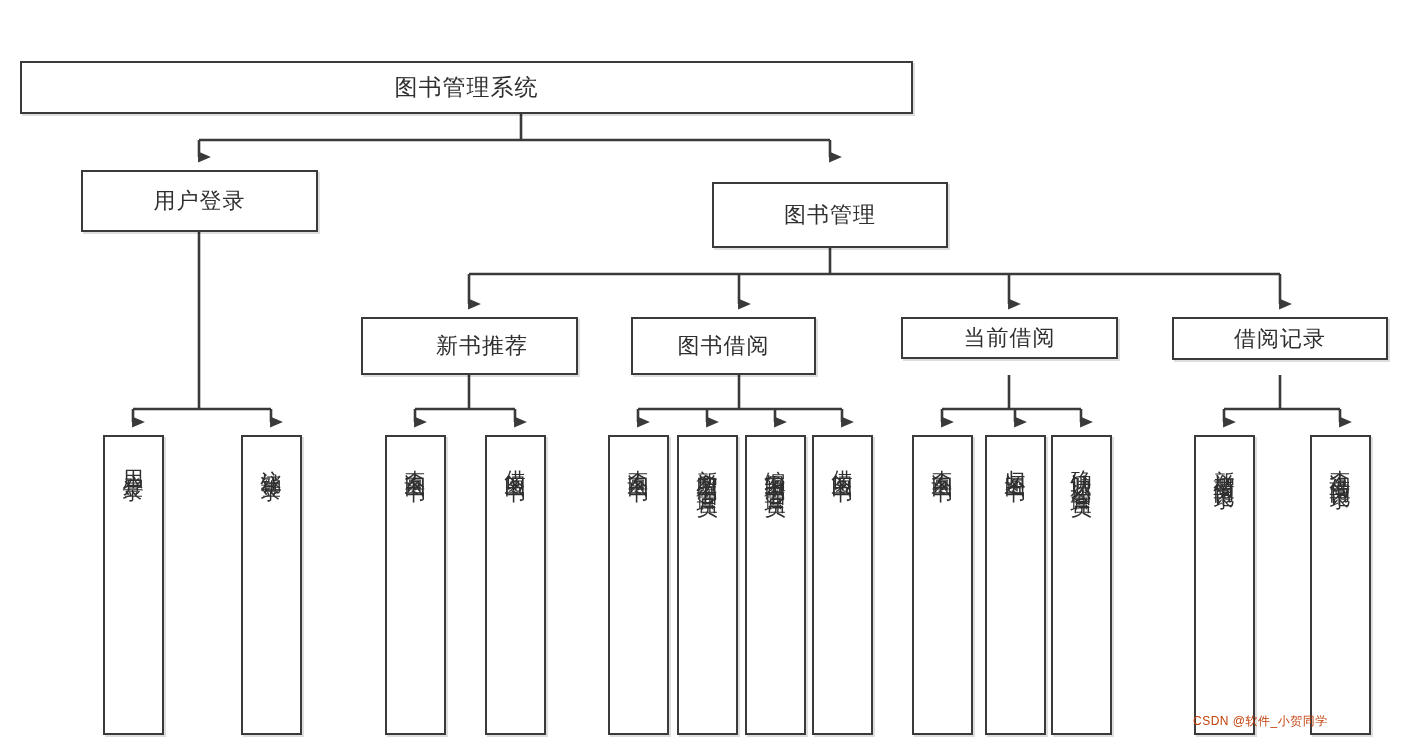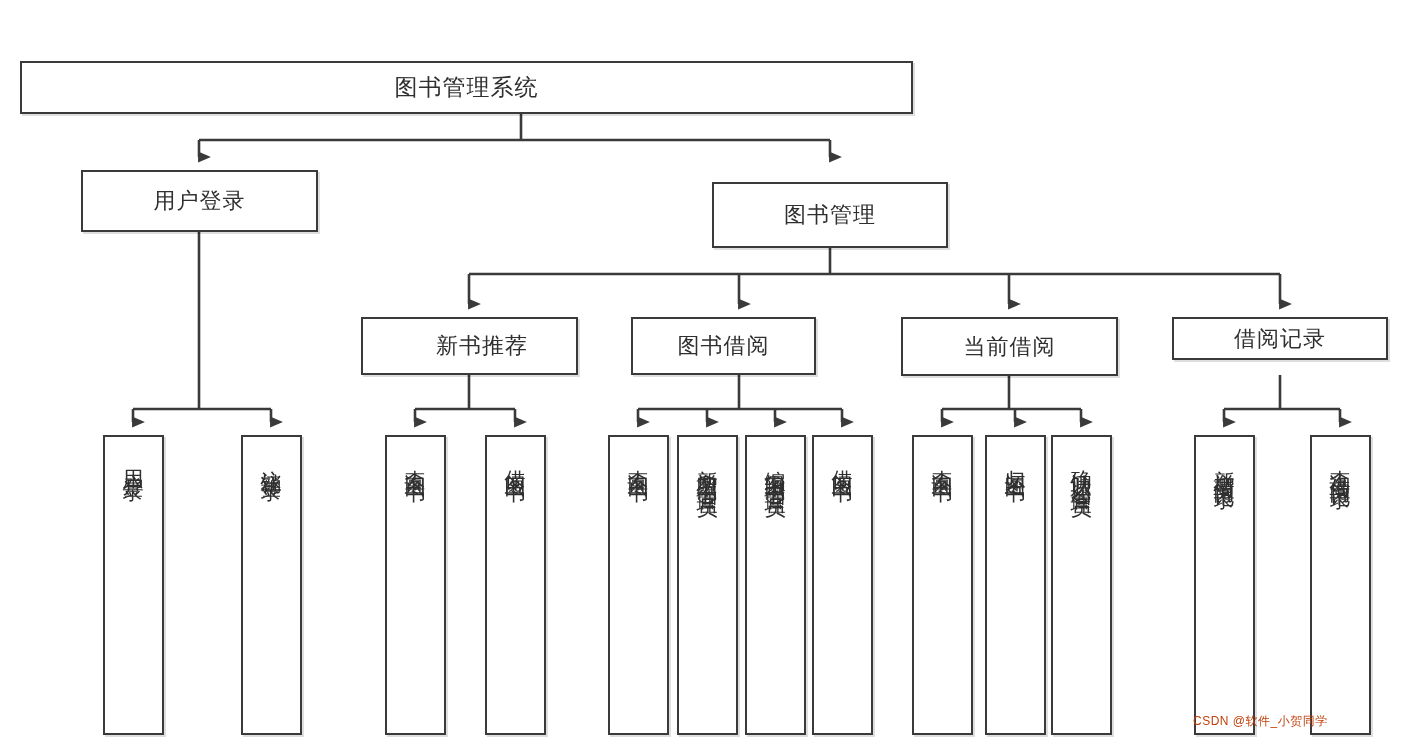--- a/index.html
+++ b/index.html
@@ -132,21 +132,21 @@
   <div class="node" style="left:712px; top:182px; width:236px; height:66px;">
     <span class="label">图书管理</span>
   </div>
 
   <div class="node" style="left:361px; top:317px; width:217px; height:58px;padding-left:25px;">
     <span class="label">新书推荐</span>
   </div>
   <div class="node" style="left:631px; top:317px; width:185px; height:58px;">
     <span class="label">图书借阅</span>
   </div>
-  <div class="node" style="left:901px; top:317px; width:217px; height:59px;">
+  <div class="node" style="left:901px; top:317px; width:217px; height:42px;">
     <span class="label">当前借阅</span>
   </div>
   <div class="node" style="left:1172px; top:317px; width:216px; height:43px;">
     <span class="label">借阅记录</span>
   </div>
 
   <div class="node vertical" style="left:103px; top:435px; width:61px; height:300px;">
     <span class="label">用户登录</span>
   </div>
   <div class="node vertical" style="left:241px; top:435px; width:61px; height:300px;">

